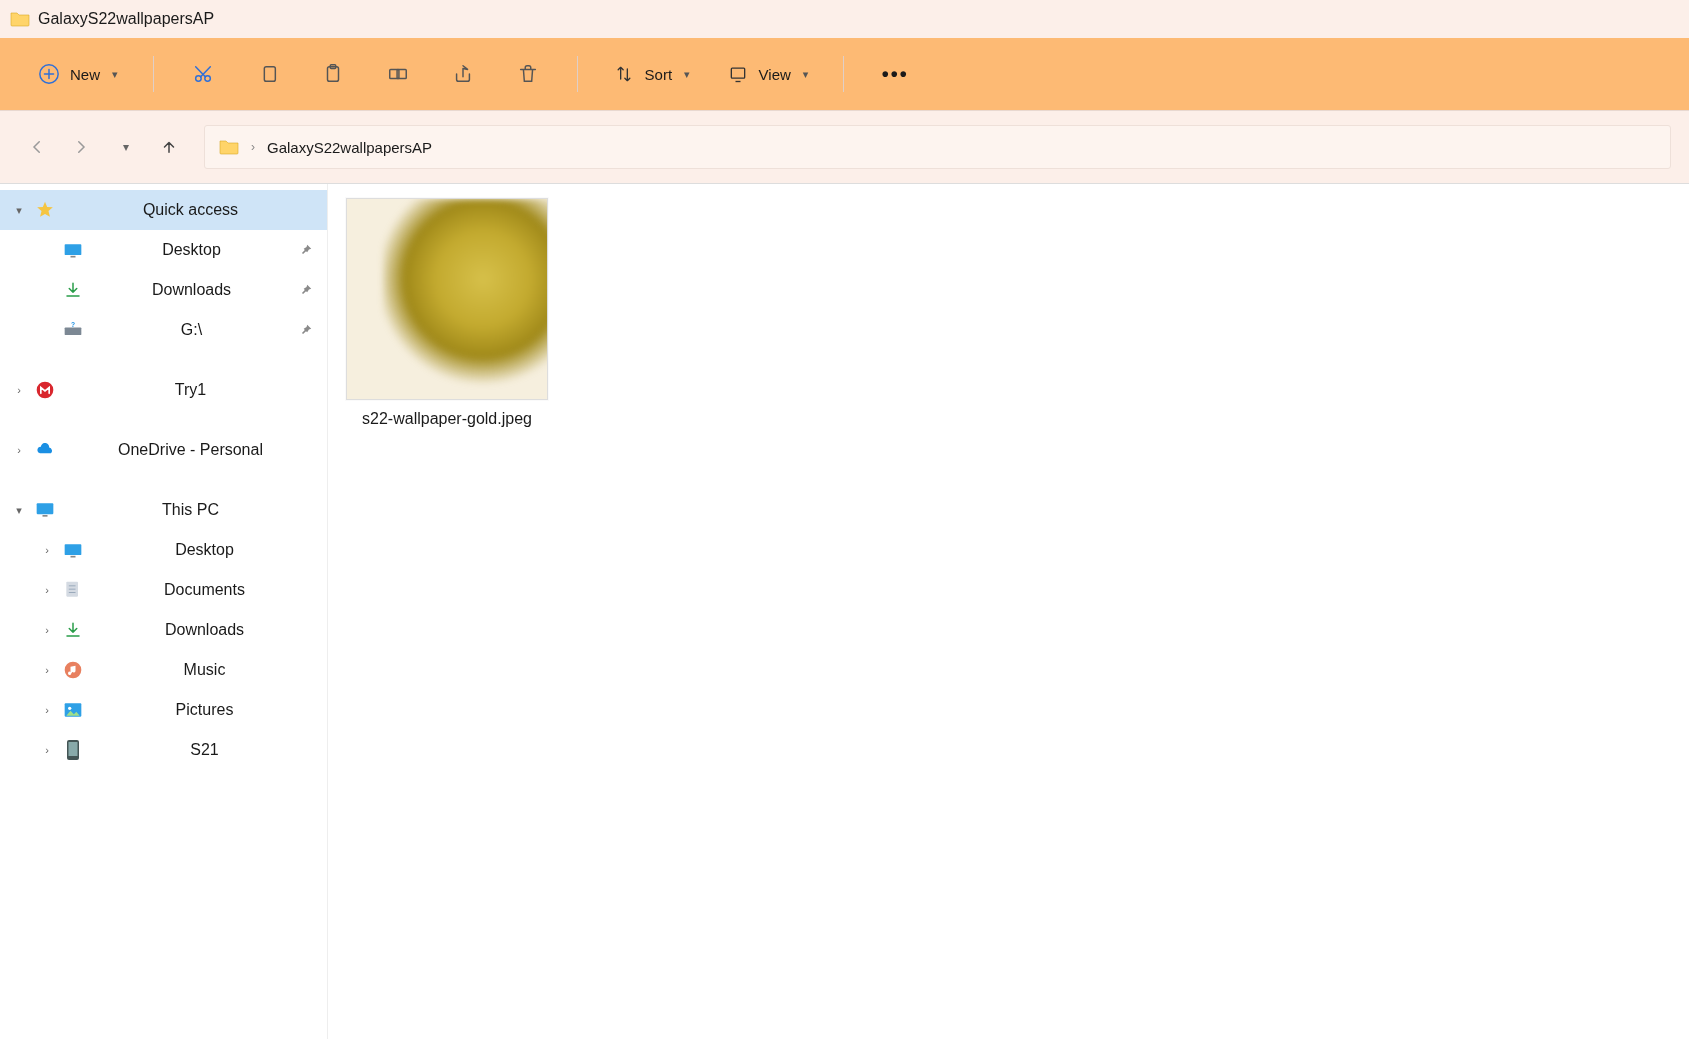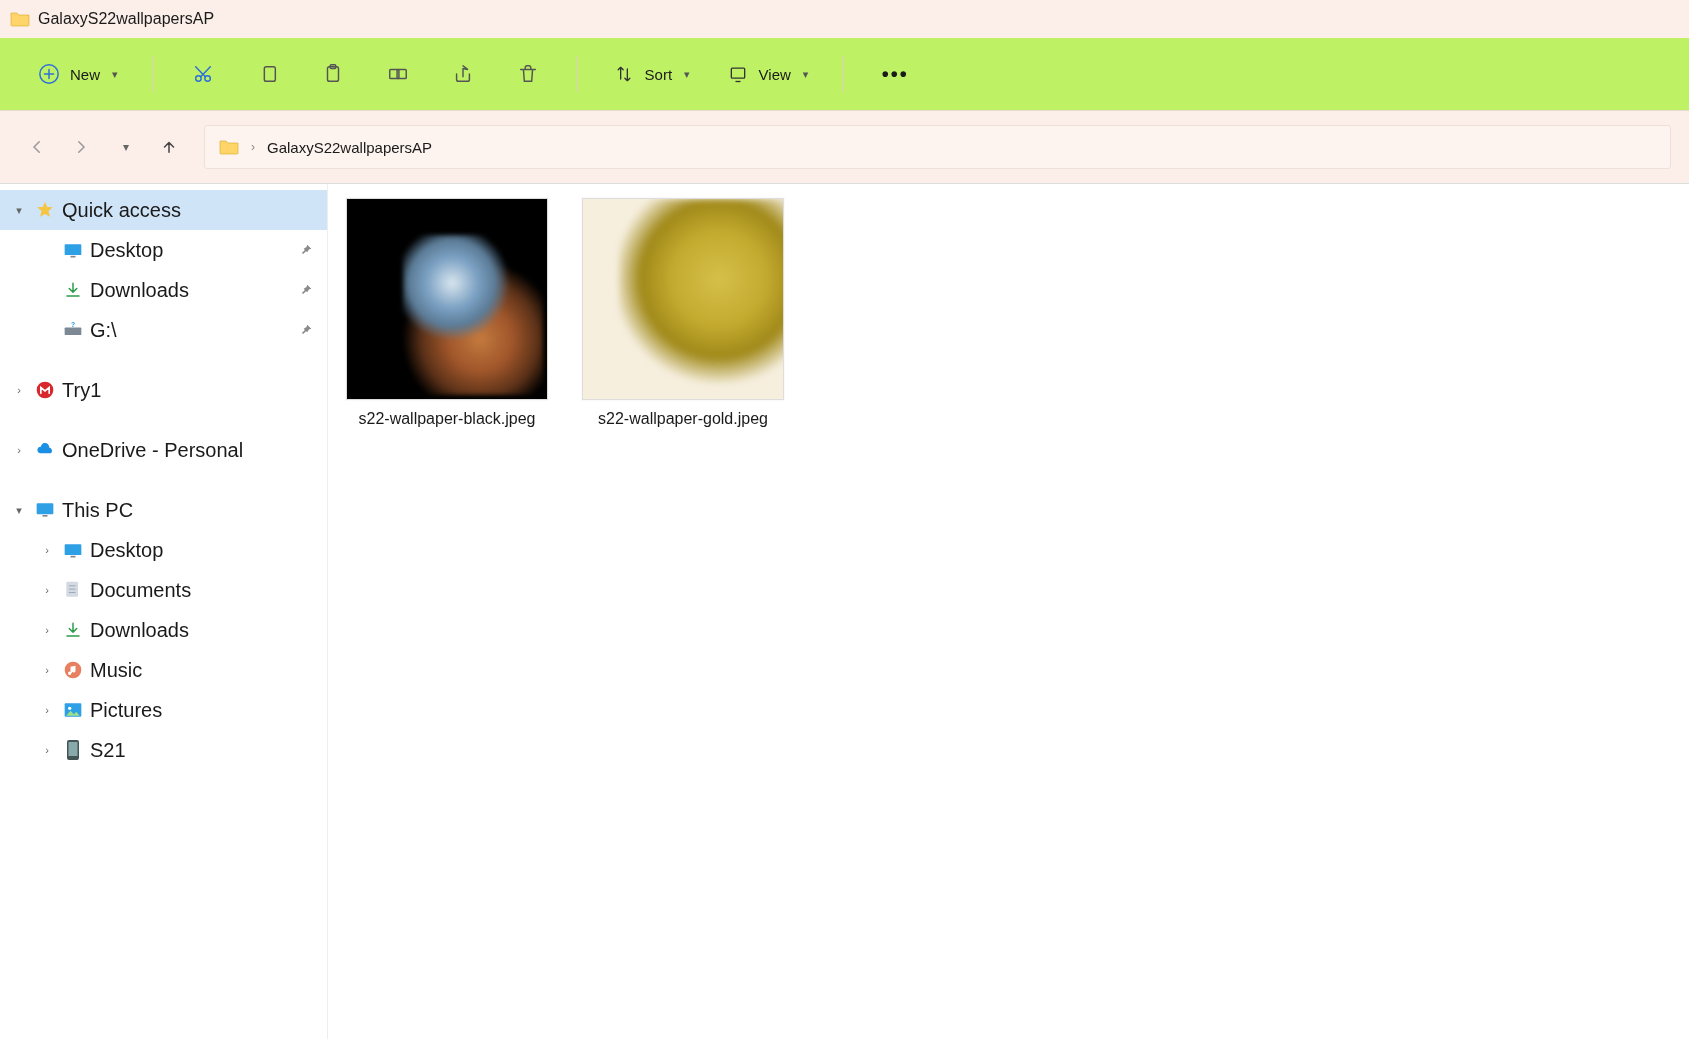--- a/index.html
+++ b/index.html
@@ -4,21 +4,21 @@
 <style>
   * { box-sizing: border-box; }
   html, body { margin:0; padding:0; font-family: "Segoe UI", Arial, sans-serif; font-size:15px; color:#1a1a1a; background:#fff; }
   .app { width:1689px; height:1039px; display:flex; flex-direction:column; }
 
   
   .titlebar { height:38px; background:#fcefe9; display:flex; align-items:center; padding:0 10px; gap:8px; font-size:16px;}
   .titlebar .folder-ico { width:20px; display:inline-block;}
 
   
-  .toolbar { height:73px; background:#bef264; display:flex; align-items:center; padding:0 28px; gap:17px; border-bottom:1px solid #e8d8d0;}
+  .toolbar { height:73px; background:#fdba74; display:flex; align-items:center; padding:0 28px; gap:17px; border-bottom:1px solid #e8d8d0;}
   .btn { display:flex; align-items:center; gap:10px; padding:6px 10px; border-radius:4px; color:#1a1a1a; }
   .ico { width:22px; height:22px; display:inline-flex; align-items:center; justify-content:center; }
   .chev { font-size:11px; color:#555; margin-left:2px;}
   .sep { width:1px; height:36px; background:#e0cfc7; margin:0 8px;}
   .iconbtn { width:48px; height:44px; display:flex; align-items:center; justify-content:center; border-radius:4px;}
 
   
   .addr-row { height:73px; background:#fcefe9; display:flex; align-items:center; padding:0 18px; gap:6px; border-bottom:1px solid #ddd;}
   .navico { width:38px; height:38px; display:flex; align-items:center; justify-content:center; color:#555; border-radius:4px;}
   .navico.disabled { color:#aaa;}
@@ -26,21 +26,21 @@
   .addr .crumb-chevron { color:#888; font-size:12px;}
   .addr .addr-folder { display:flex; align-items:center; gap:6px; padding:2px 4px;}
 
   
   .body { flex:1; display:flex; min-height:0; }
   .sidebar { width:328px; border-right:1px solid #eee; padding:6px 0; overflow:auto;}
   .tree-item { display:flex; align-items:center; height:40px; padding:0 8px 0 10px; gap:6px; position:relative;}
   .tree-item.selected { background:#cfe4f7;}
   .tree-chev { width:18px; display:flex; justify-content:center; color:#666; font-size:11px;}
   .tree-ico { width:22px; display:flex; justify-content:center; align-items:center;}
-  .tree-label { flex:1; white-space:nowrap; overflow:hidden; text-overflow:ellipsis; font-size:20px;}
+  .tree-label { flex:1; white-space:nowrap; overflow:hidden; text-overflow:ellipsis; font-size:16px;text-align:center;}
   .pin { color:#888; font-size:14px; margin-right:6px;}
   .indent-1 { padding-left:38px;}
   .indent-2 { padding-left:38px;}
   .sidebar-gap { height:20px;}
 
   .content { flex:1; padding:14px 18px; overflow:auto;}
   .files { display:flex; gap:34px; flex-wrap:wrap; align-content:flex-start;}
   .file { width:202px; display:flex; flex-direction:column; align-items:center; gap:6px;}
   .thumb { width:202px; height:202px; border:1px solid #ddd; position:relative; overflow:hidden; box-shadow: 0 0 0 1px rgba(0,0,0,0.02);}
   .file .fname { font-size:16px; text-align:center; margin-top:4px;}
@@ -343,26 +343,20 @@
             </span>
             <span class="tree-label">S21</span>
           </div>
         </div>
 
     </div>
 
     <div class="content">
       <div class="files" id="files">
           <div class="file">
-            <div class="thumb black">
-              <div class="blob"></div>
-            </div>
-            <div class="fname">s22-wallpaper-black.jpeg</div>
-          </div>
-          <div class="file">
             <div class="thumb gold">
               <div class="blob"></div>
             </div>
             <div class="fname">s22-wallpaper-gold.jpeg</div>
           </div>
         </div>
     </div>
   </div>
 
 </div>

